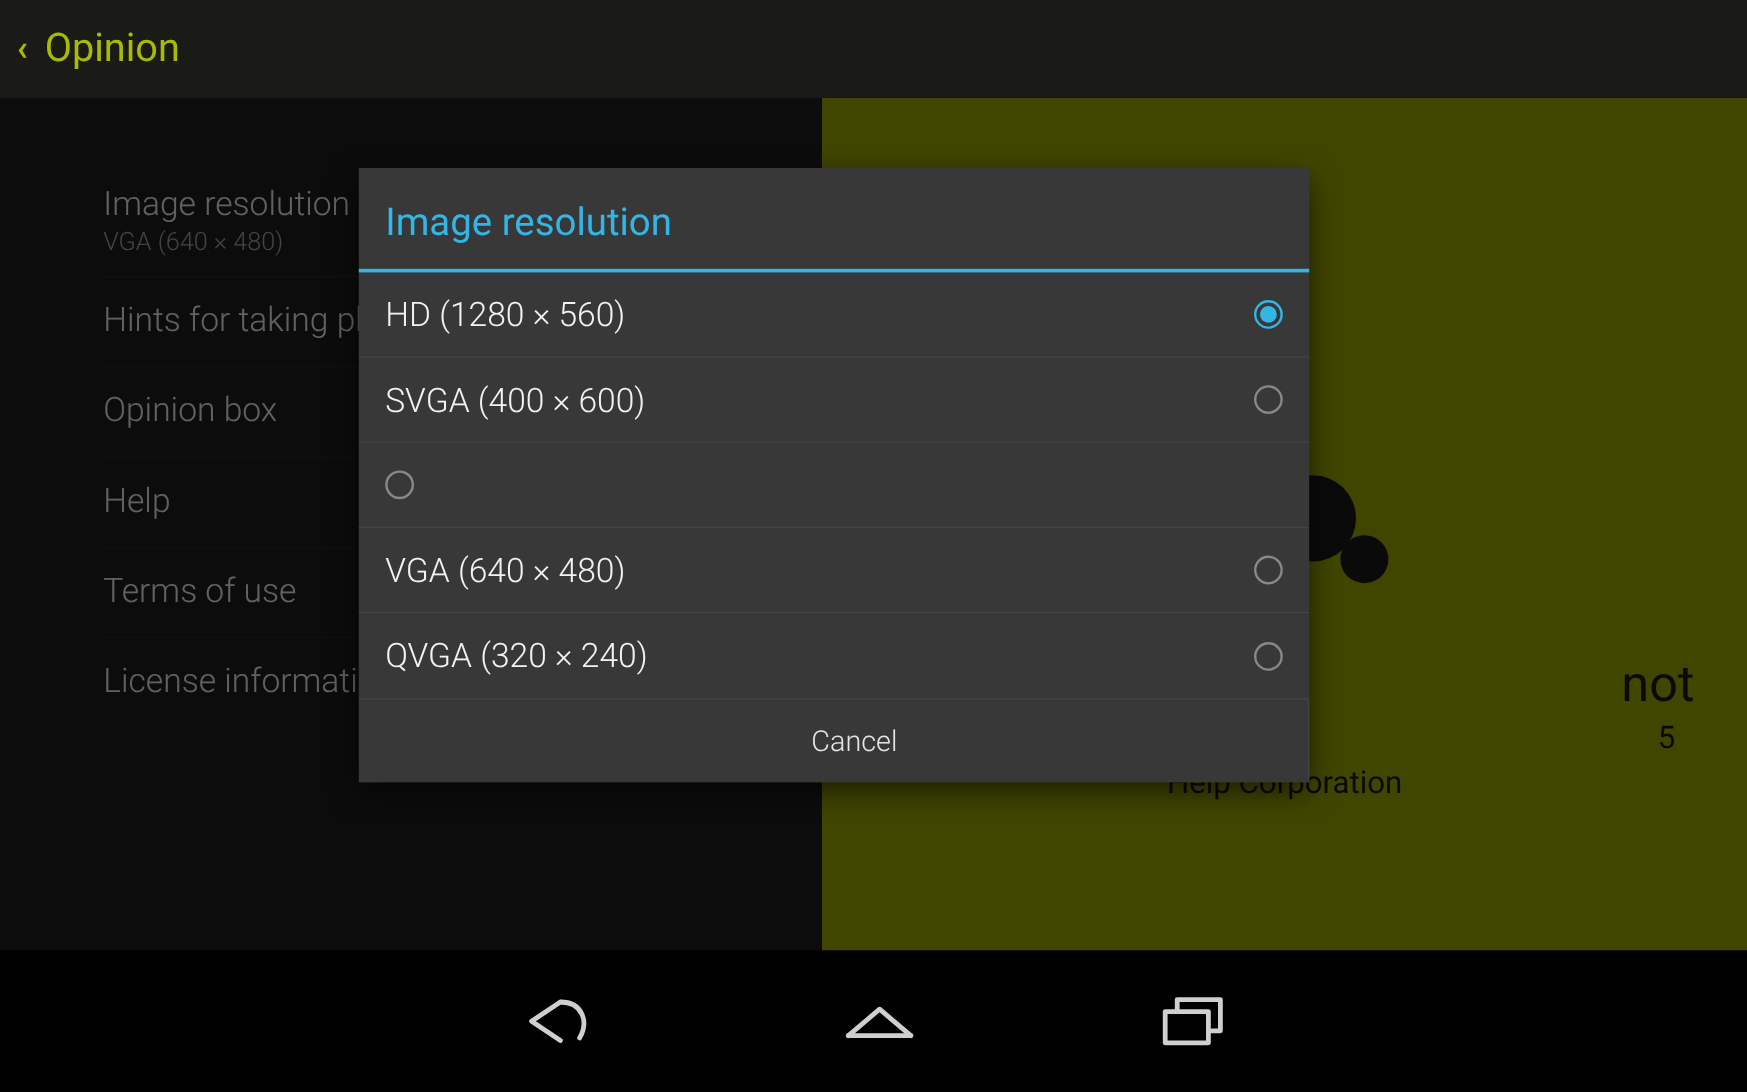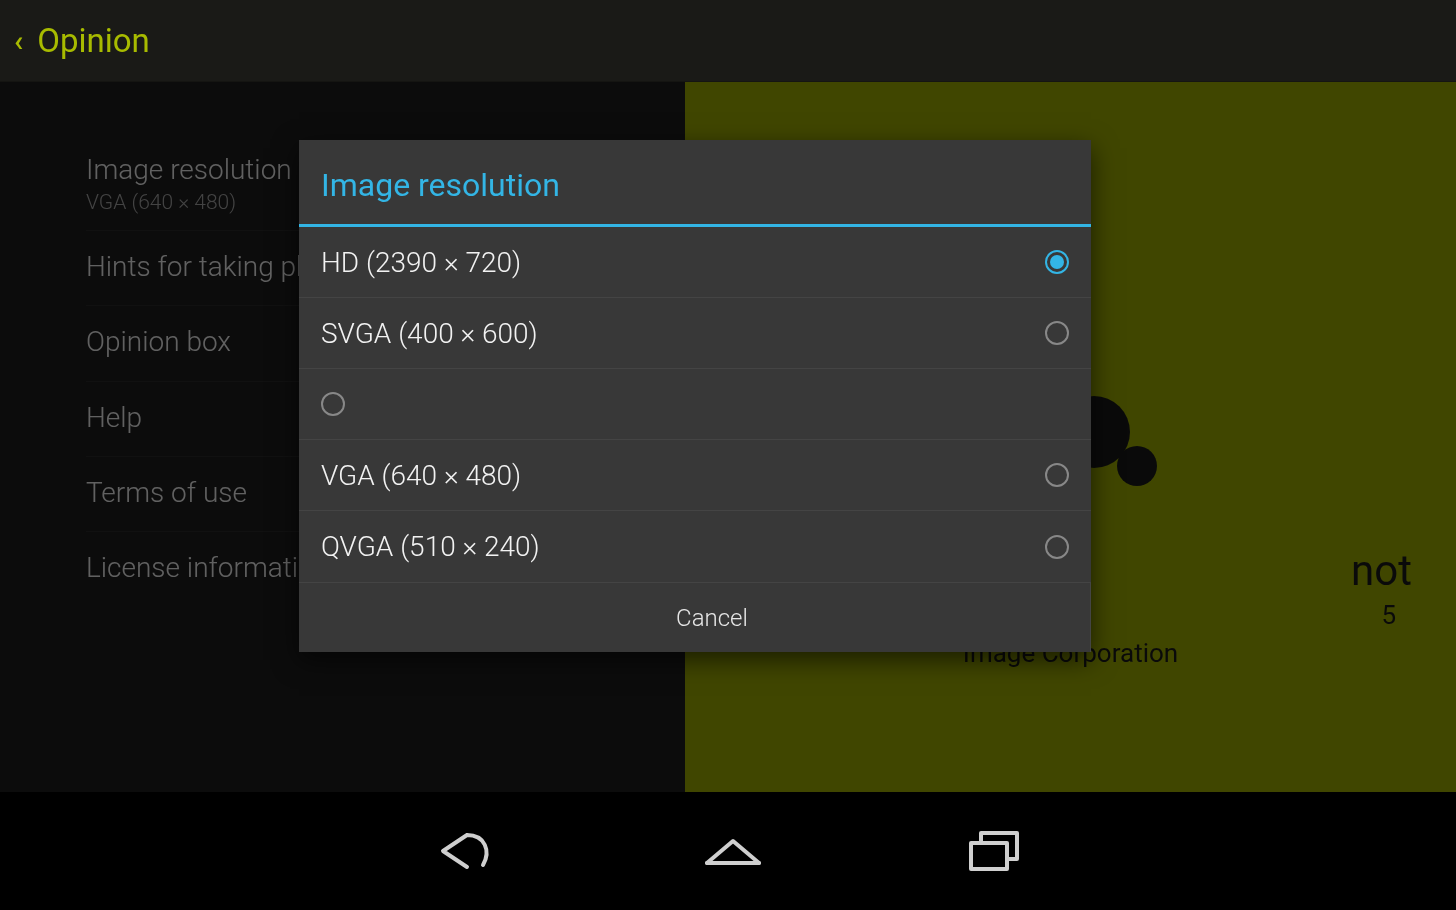--- a/index.html
+++ b/index.html
@@ -270,53 +270,53 @@
         </div>
 
       </div>
     </div>
 
     <div class="right-panel">
       <span class="logo-blob big"></span>
       <span class="logo-blob small"></span>
       <div class="about-text about-name" style="left:auto; right:44px; text-align:right;">not</div>
       <div class="about-text about-ver" style="left:auto; right:60px; text-align:right;">5</div>
-      <div class="about-text about-copy">Image Corporation</div>
+      <div class="about-text about-copy">Help Corporation</div>
     </div>
 
   </div>
 
   <div class="dim-overlay"></div>
 
   <div class="dialog">
     <div class="dialog-title">Image resolution</div>
 
     <div class="options-list">
 
       <div class="option-row">
-        <span class="option-label">HD (2390 × 720)</span>
+        <span class="option-label">HD (1280 × 560)</span>
         <span class="radio checked"></span>
       </div>
 
       <div class="option-row">
         <span class="option-label">SVGA (400 × 600)</span>
         <span class="radio"></span>
       </div>
 
       <div class="option-row">
         <span class="radio"></span>
       </div>
 
       <div class="option-row">
         <span class="option-label">VGA (640 × 480)</span>
         <span class="radio"></span>
       </div>
 
       <div class="option-row">
-        <span class="option-label">QVGA (510 × 240)</span>
+        <span class="option-label">QVGA (320 × 240)</span>
         <span class="radio"></span>
       </div>
 
     </div>
 
     <div class="dialog-buttons">
       <div class="dialog-button">Cancel</div>
     </div>
   </div>
 

